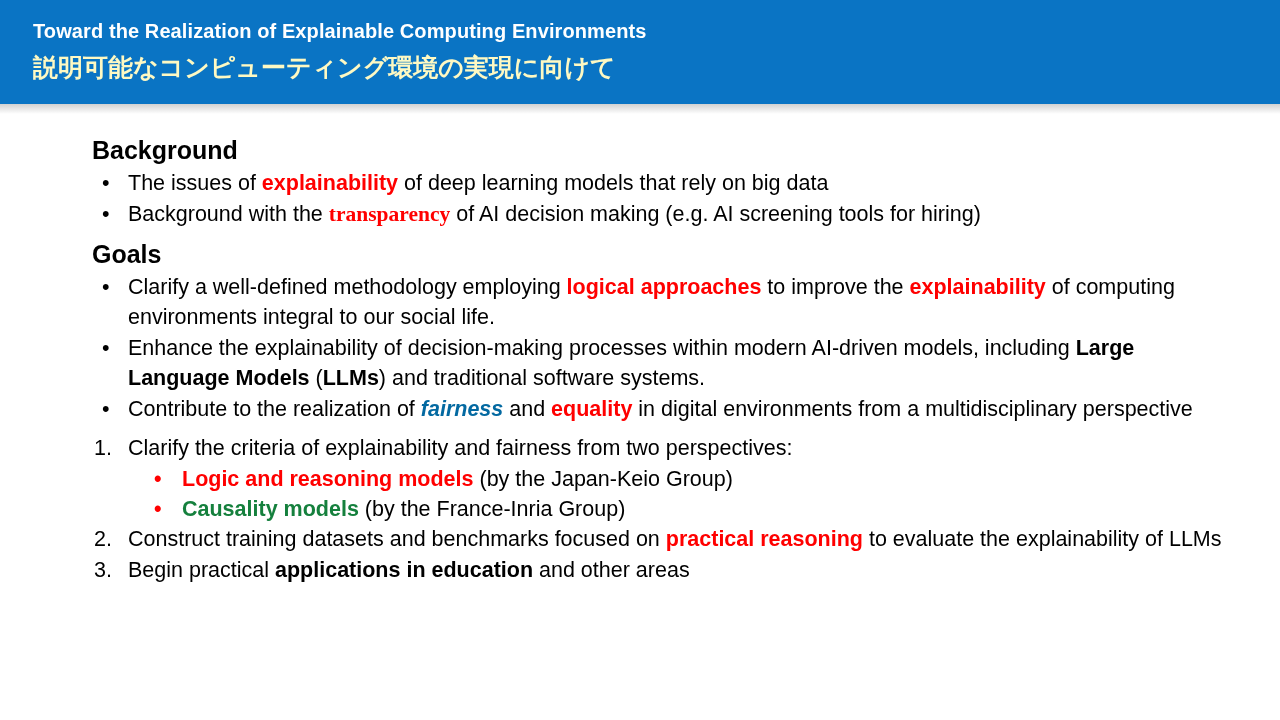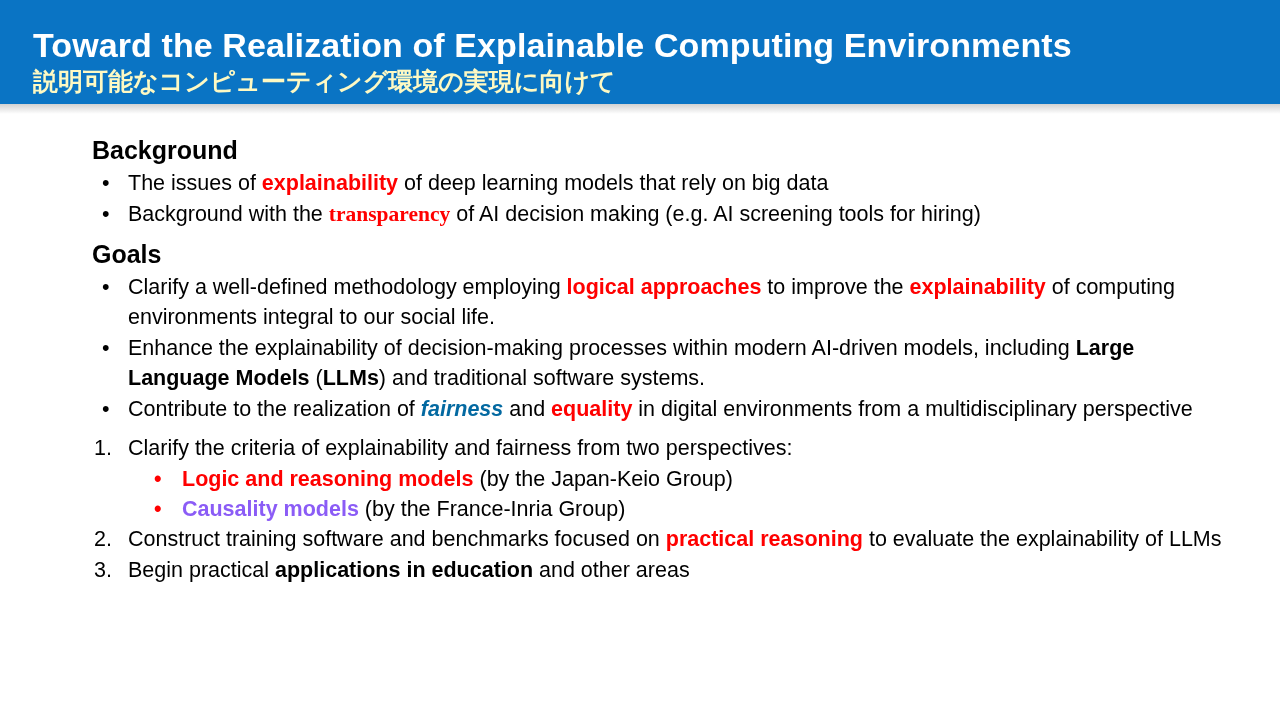--- a/index.html
+++ b/index.html
@@ -35,26 +35,25 @@
   .banner-shadow {
     position: absolute;
     left: 0;
     top: 104px;
     width: 1280px;
     height: 10px;
     background: linear-gradient(to bottom, rgba(0,0,0,0.18), rgba(0,0,0,0));
   }
   .banner-title {
     color: #ffffff;
-    font-size: 34px;
+    font-size: 20px;
     font-weight: bold;
     line-height: 38px;
     letter-spacing: 0.1px;
     white-space: nowrap;
-    margin-top: 14px;
   }
   .banner-subtitle {
     color: #fef9c3;
     font-size: 25px;
     font-weight: bold;
     line-height: 34px;
     white-space: nowrap;
   }
 
   
@@ -173,26 +172,26 @@
               <span class="marker num">1.</span>
               <span class="bullet-text"><span>Clarify the criteria of explainability and fairness from two perspectives:</span></span>
             </div>
             <div class="sub-bullets">
               <div class="bullet-row">
                 <span class="marker red" style="color: rgb(255, 0, 0);">•</span>
                 <span class="bullet-text"><b class="red" style="color: rgb(255, 0, 0);">Logic and reasoning models</b><span> (by the Japan-Keio Group)</span></span>
               </div>
               <div class="bullet-row">
                 <span class="marker red" style="color: rgb(255, 0, 0);">•</span>
-                <span class="bullet-text"><b class="red" style="color: #8b5cf6;">Causality models</b><span> (by the France-Inria Group)</span></span>
+                <span class="bullet-text"><b class="red" style="color: #15803d;">Causality models</b><span> (by the France-Inria Group)</span></span>
               </div>
             </div>
             <div class="bullet-row">
               <span class="marker num">2.</span>
-              <span class="bullet-text"><span>Construct training software and benchmarks focused on </span><b class="red" style="color: rgb(255, 0, 0);">practical reasoning</b><span> to evaluate the explainability of LLMs</span></span>
+              <span class="bullet-text"><span>Construct training datasets and benchmarks focused on </span><b class="red" style="color: rgb(255, 0, 0);">practical reasoning</b><span> to evaluate the explainability of LLMs</span></span>
             </div>
             <div class="bullet-row">
               <span class="marker num">3.</span>
               <span class="bullet-text"><span>Begin practical </span><b class="blk">applications in education</b><span> and other areas</span></span>
             </div>
           </div>
         </div>
       </div>
   </div>
 

